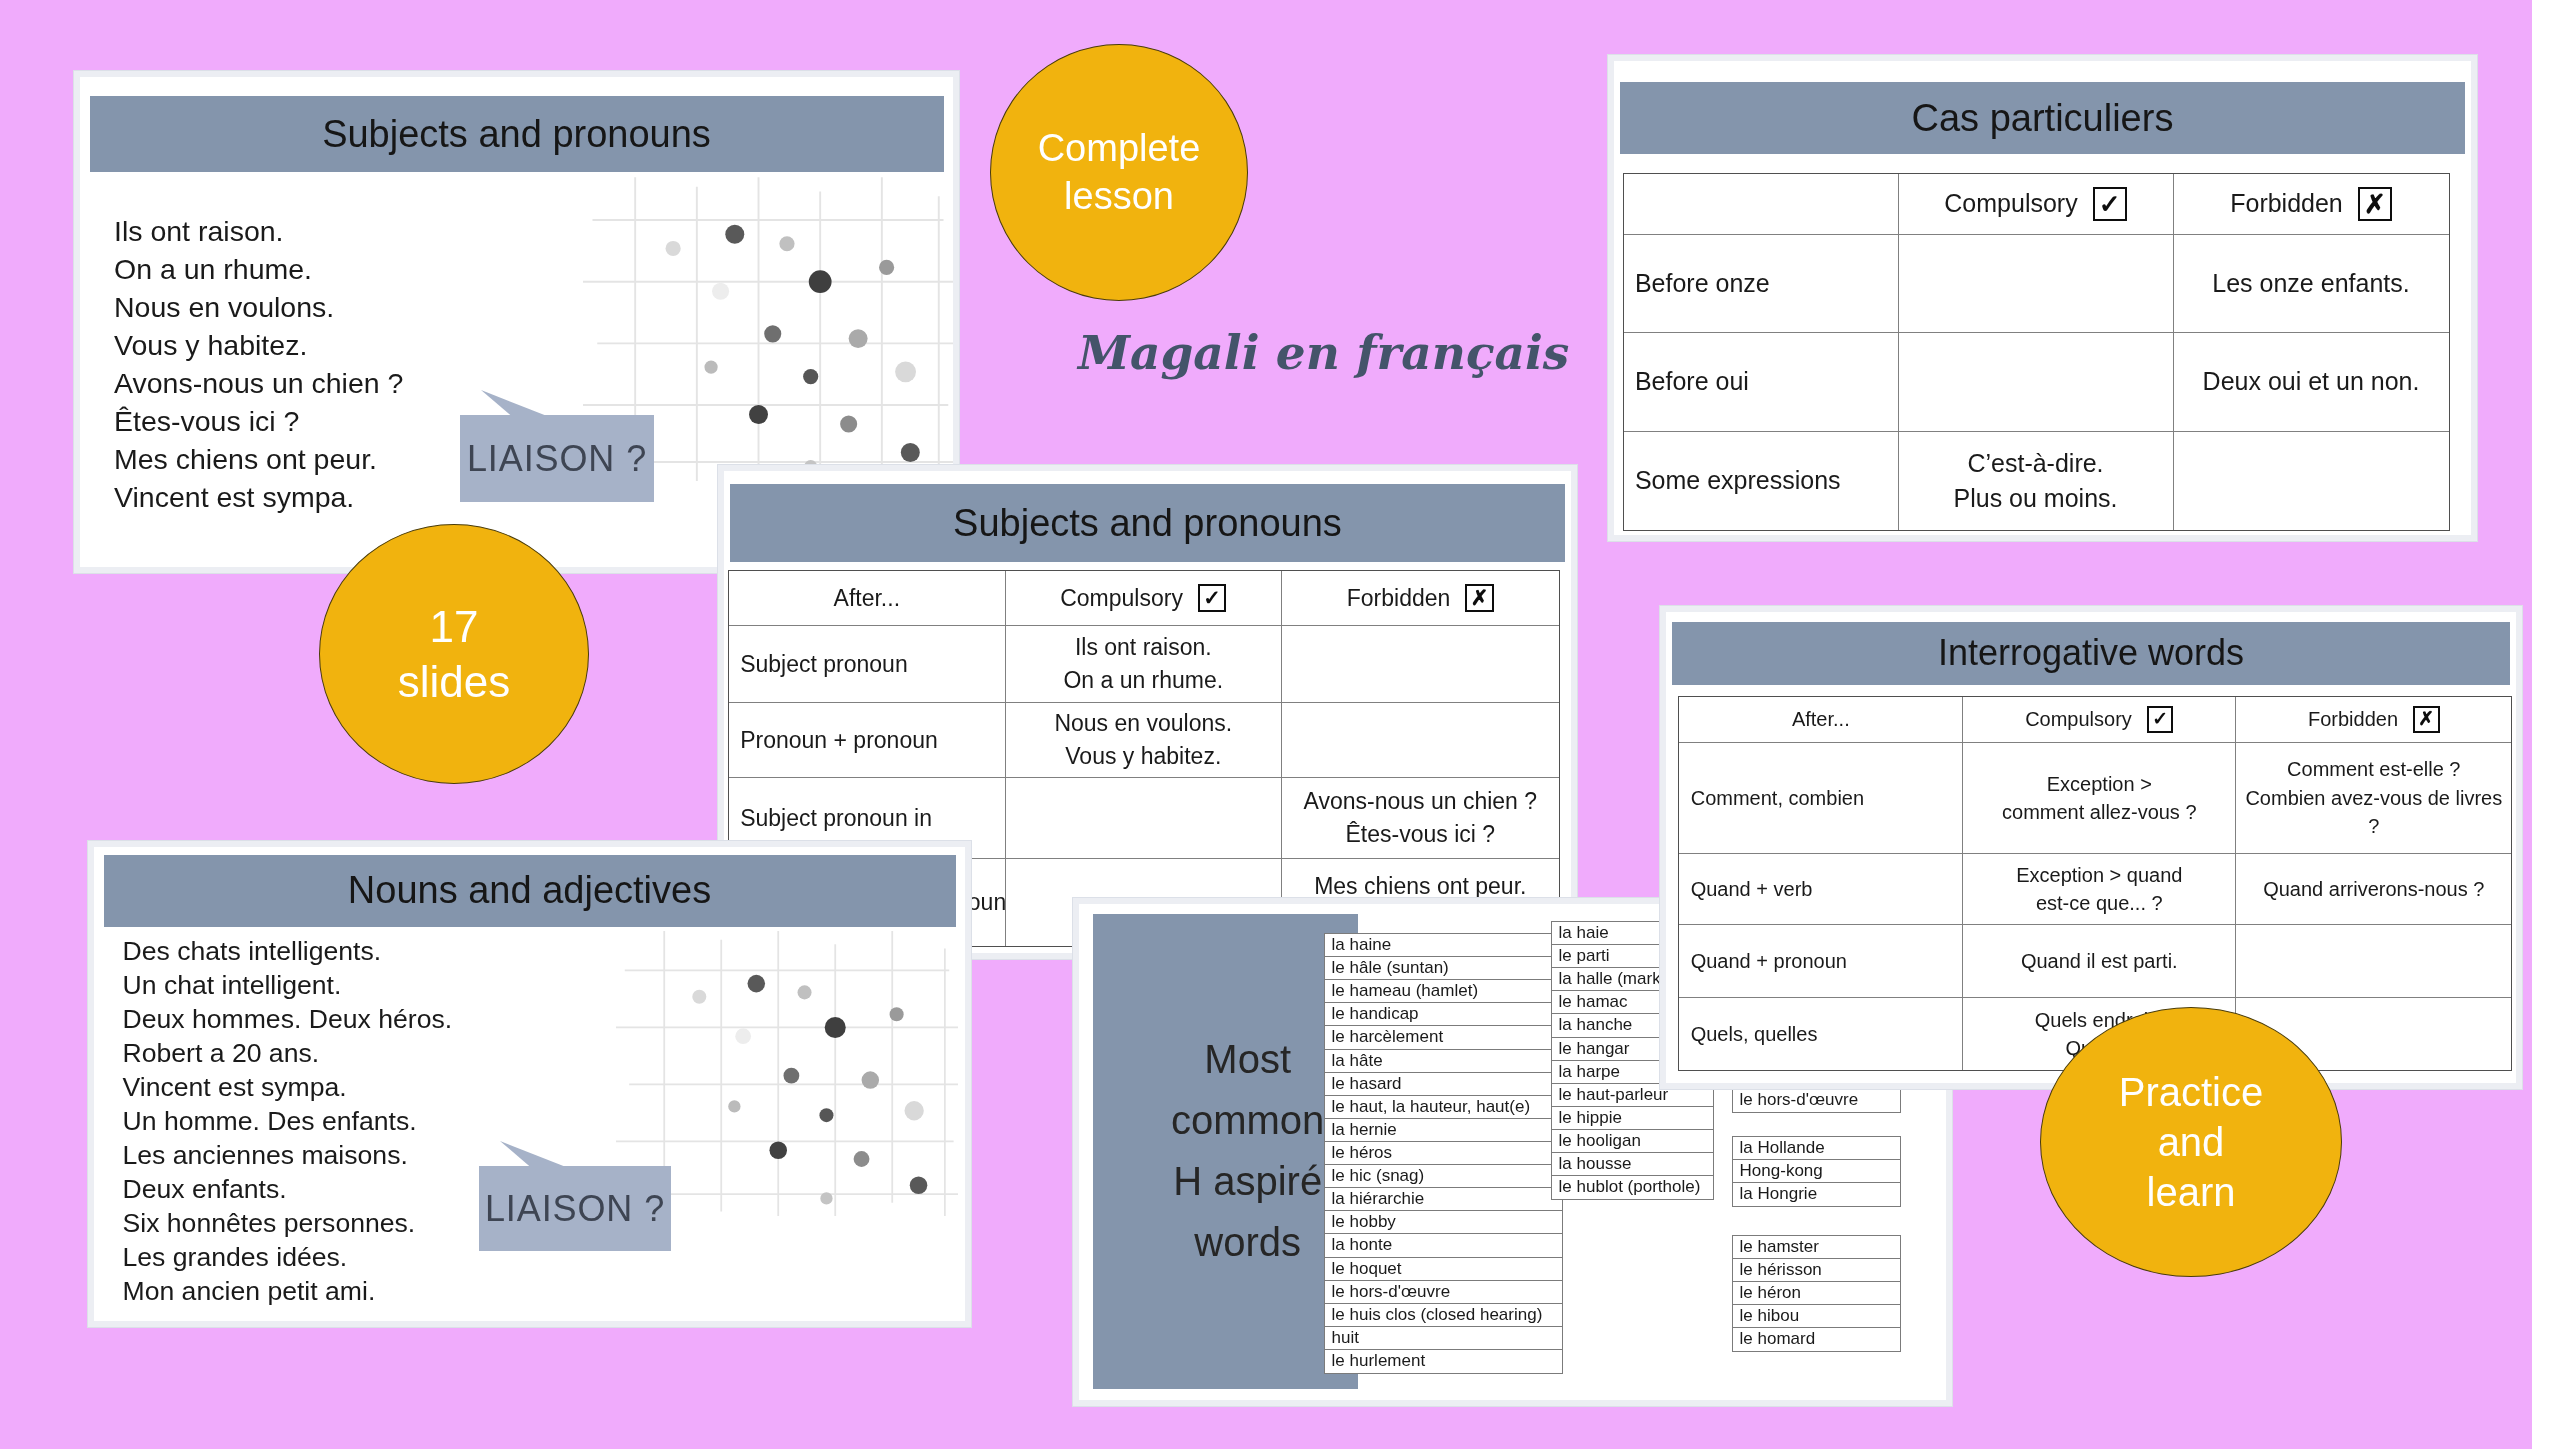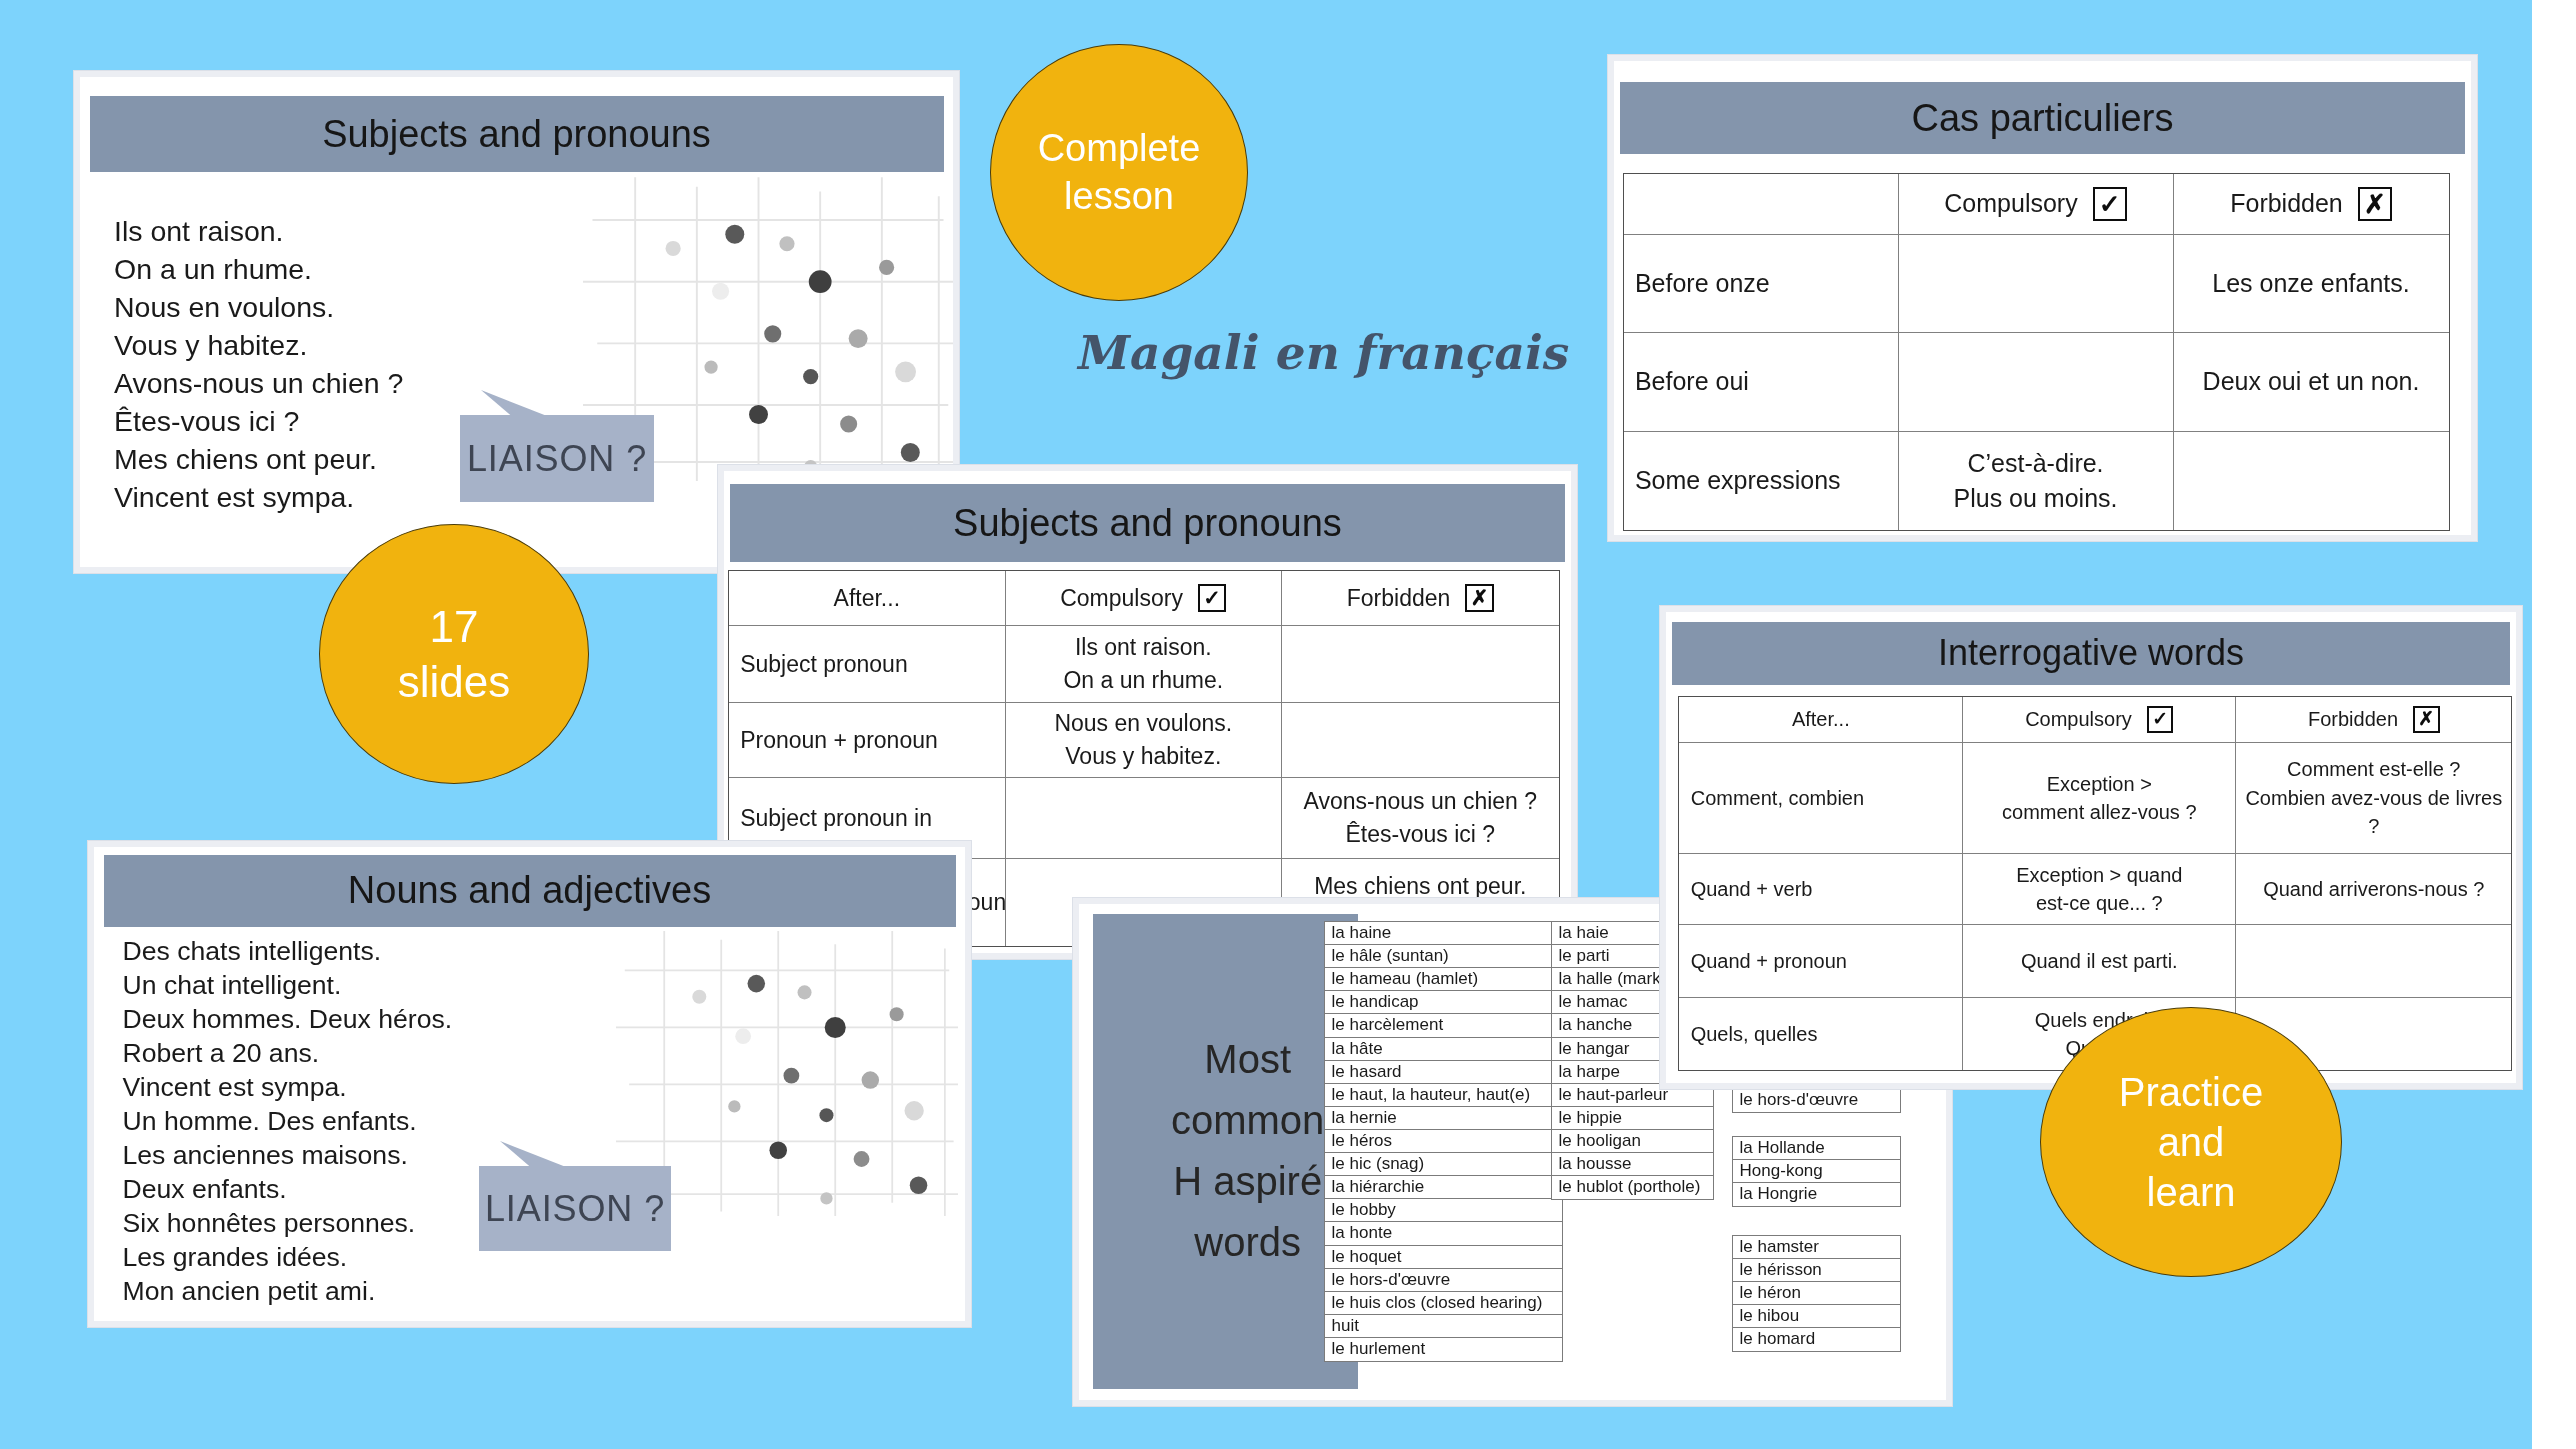--- a/index.html
+++ b/index.html
@@ -1,16 +1,16 @@
 <!DOCTYPE html>
 <html style="font-size:15px"><head>
 <meta charset="utf-8">
 <style>
   html,body{margin:0;padding:0;background:#fff;}
-  .canvas{position:relative;width:2532px;height:1449px;overflow:hidden;background:#7dd3fc;
+  .canvas{position:relative;width:2532px;height:1449px;overflow:hidden;background:#f0abfc;
           font-family:"Liberation Sans",sans-serif;color:#1a1a1a;}
   .slide{position:absolute;background:#fff;border:6.6px solid #ECEEF3;outline:0.9px solid #DCE0E8;box-sizing:border-box;}
   .titlebar{position:absolute;background:#8495AC;display:flex;align-items:center;justify-content:center;color:#161616;}
   .sentlist div{white-space:nowrap;}
   .sentA div{font-size:28.5px;line-height:38px;}
   .sentD div{font-size:26.6px;line-height:34px;}
   .bubble{position:absolute;background:#A6B2C8;display:flex;align-items:center;justify-content:center;
           color:#3E4553;font-size:36px;letter-spacing:0.9px;}
   .bubble::before{content:"";position:absolute;top:-25px;left:21px;width:66px;height:26px;background:#A6B2C8;
           clip-path:polygon(0 0,100% 100%,46% 100%);}
@@ -176,21 +176,21 @@
       </div>
     <div class="bubble" style="left:385px;top:319px;width:192px;height:85px;">
       <span>LIAISON ?</span>
     </div>
   </section>
 
   <section class="slide" style="left:1073px;top:898px;width:879px;height:508px;">
     <div class="epanel" style="left:14.2px;top:9.5px;width:221px;height:475px;">
       <div style="display:contents;"><div>Most</div><div>common</div><div>H aspiré</div><div>words</div></div>
     </div>
-    <div class="wl" style="left:245px;top:17px;width:239px;">
+    <div class="wl" style="left:245px;top:29px;width:239px;">
         <div>la haine</div>
         <div>le hâle (suntan)</div>
         <div>le hameau (hamlet)</div>
         <div>le handicap</div>
         <div>le harcèlement</div>
         <div>la hâte</div>
         <div>le hasard</div>
         <div>le haut, la hauteur, haut(e)</div>
         <div>la hernie</div>
         <div>le héros</div>

